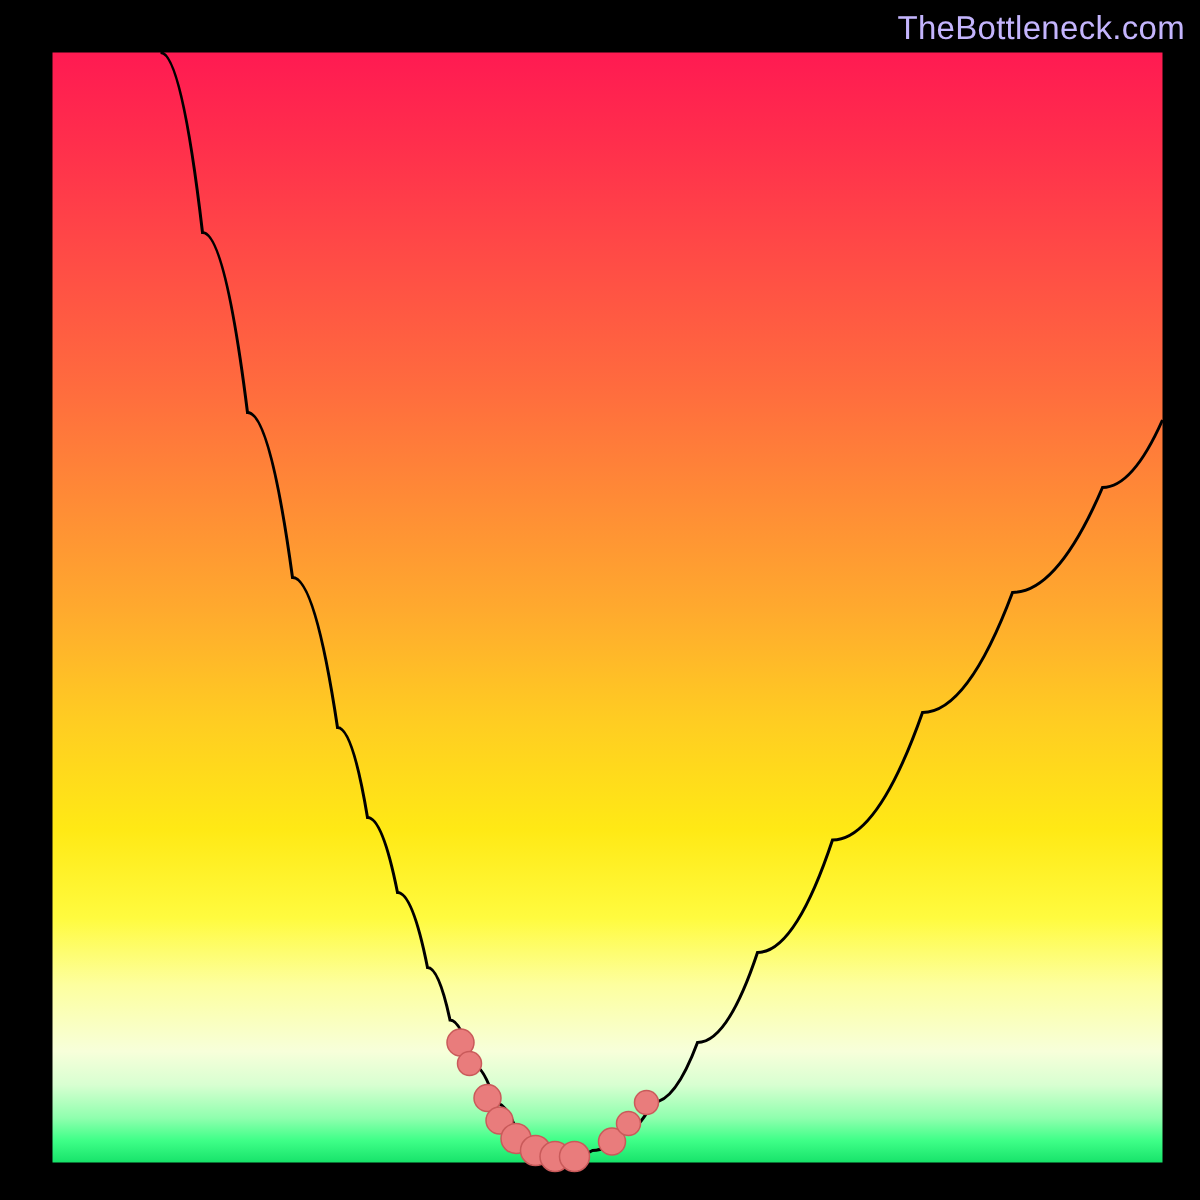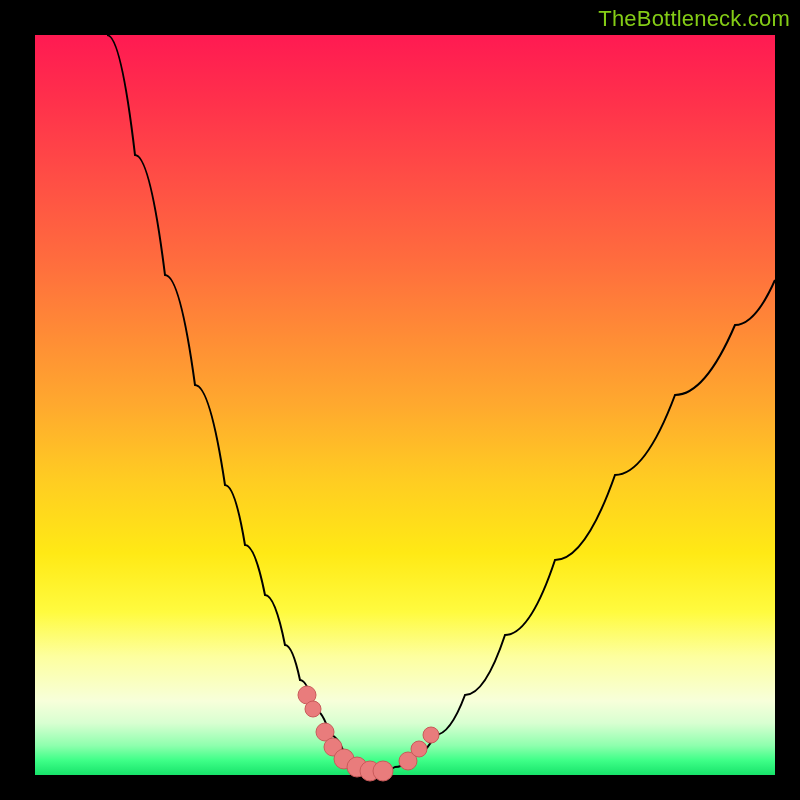--- a/index.html
+++ b/index.html
@@ -41,21 +41,21 @@
       #d8ffd1 93%,
       #8fffae 96%,
       #3fff88 98%,
       #17e36a 100%
     );
   }
   .watermark {
     position: absolute;
     top: 6px;
     right: 10px;
-    color: #84cc16;
+    color: #c4b5fd;
     font-size: 22px;
     font-weight: 500;
     letter-spacing: 0.2px;
     z-index: 20;
   }
   svg.curve {
     position: absolute;
     left: 0;
     top: 0;
     width: 740px;

